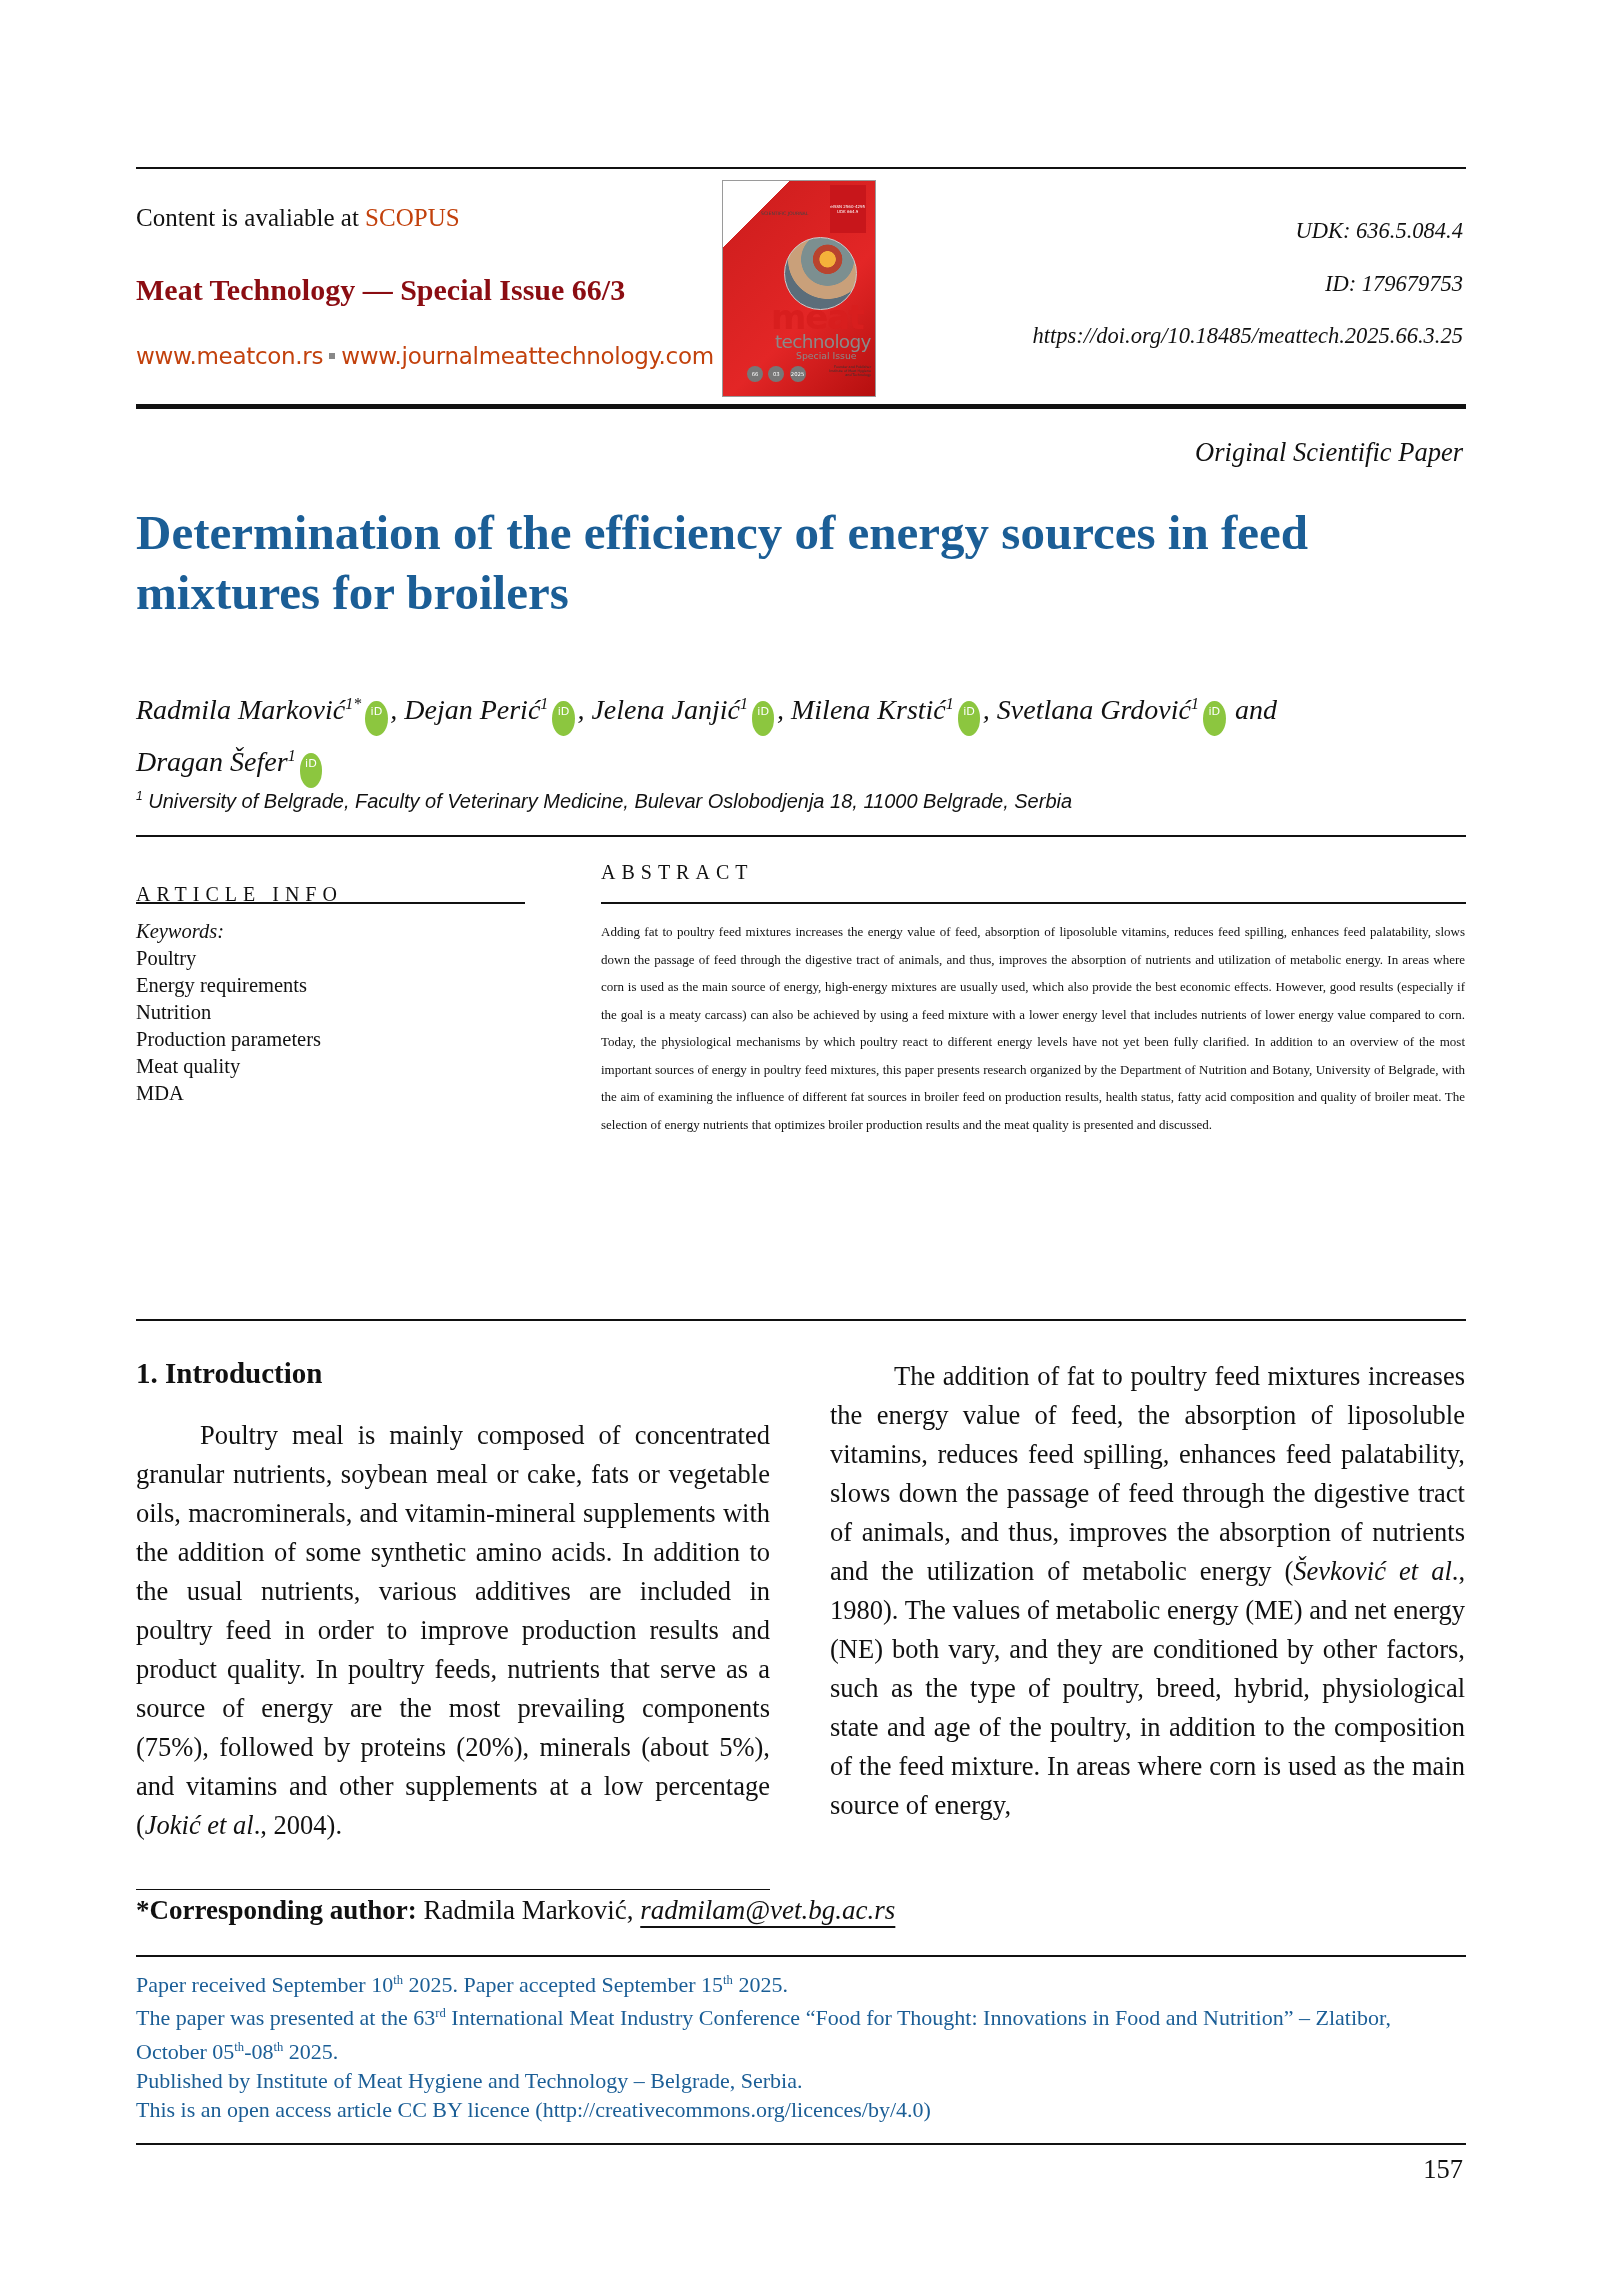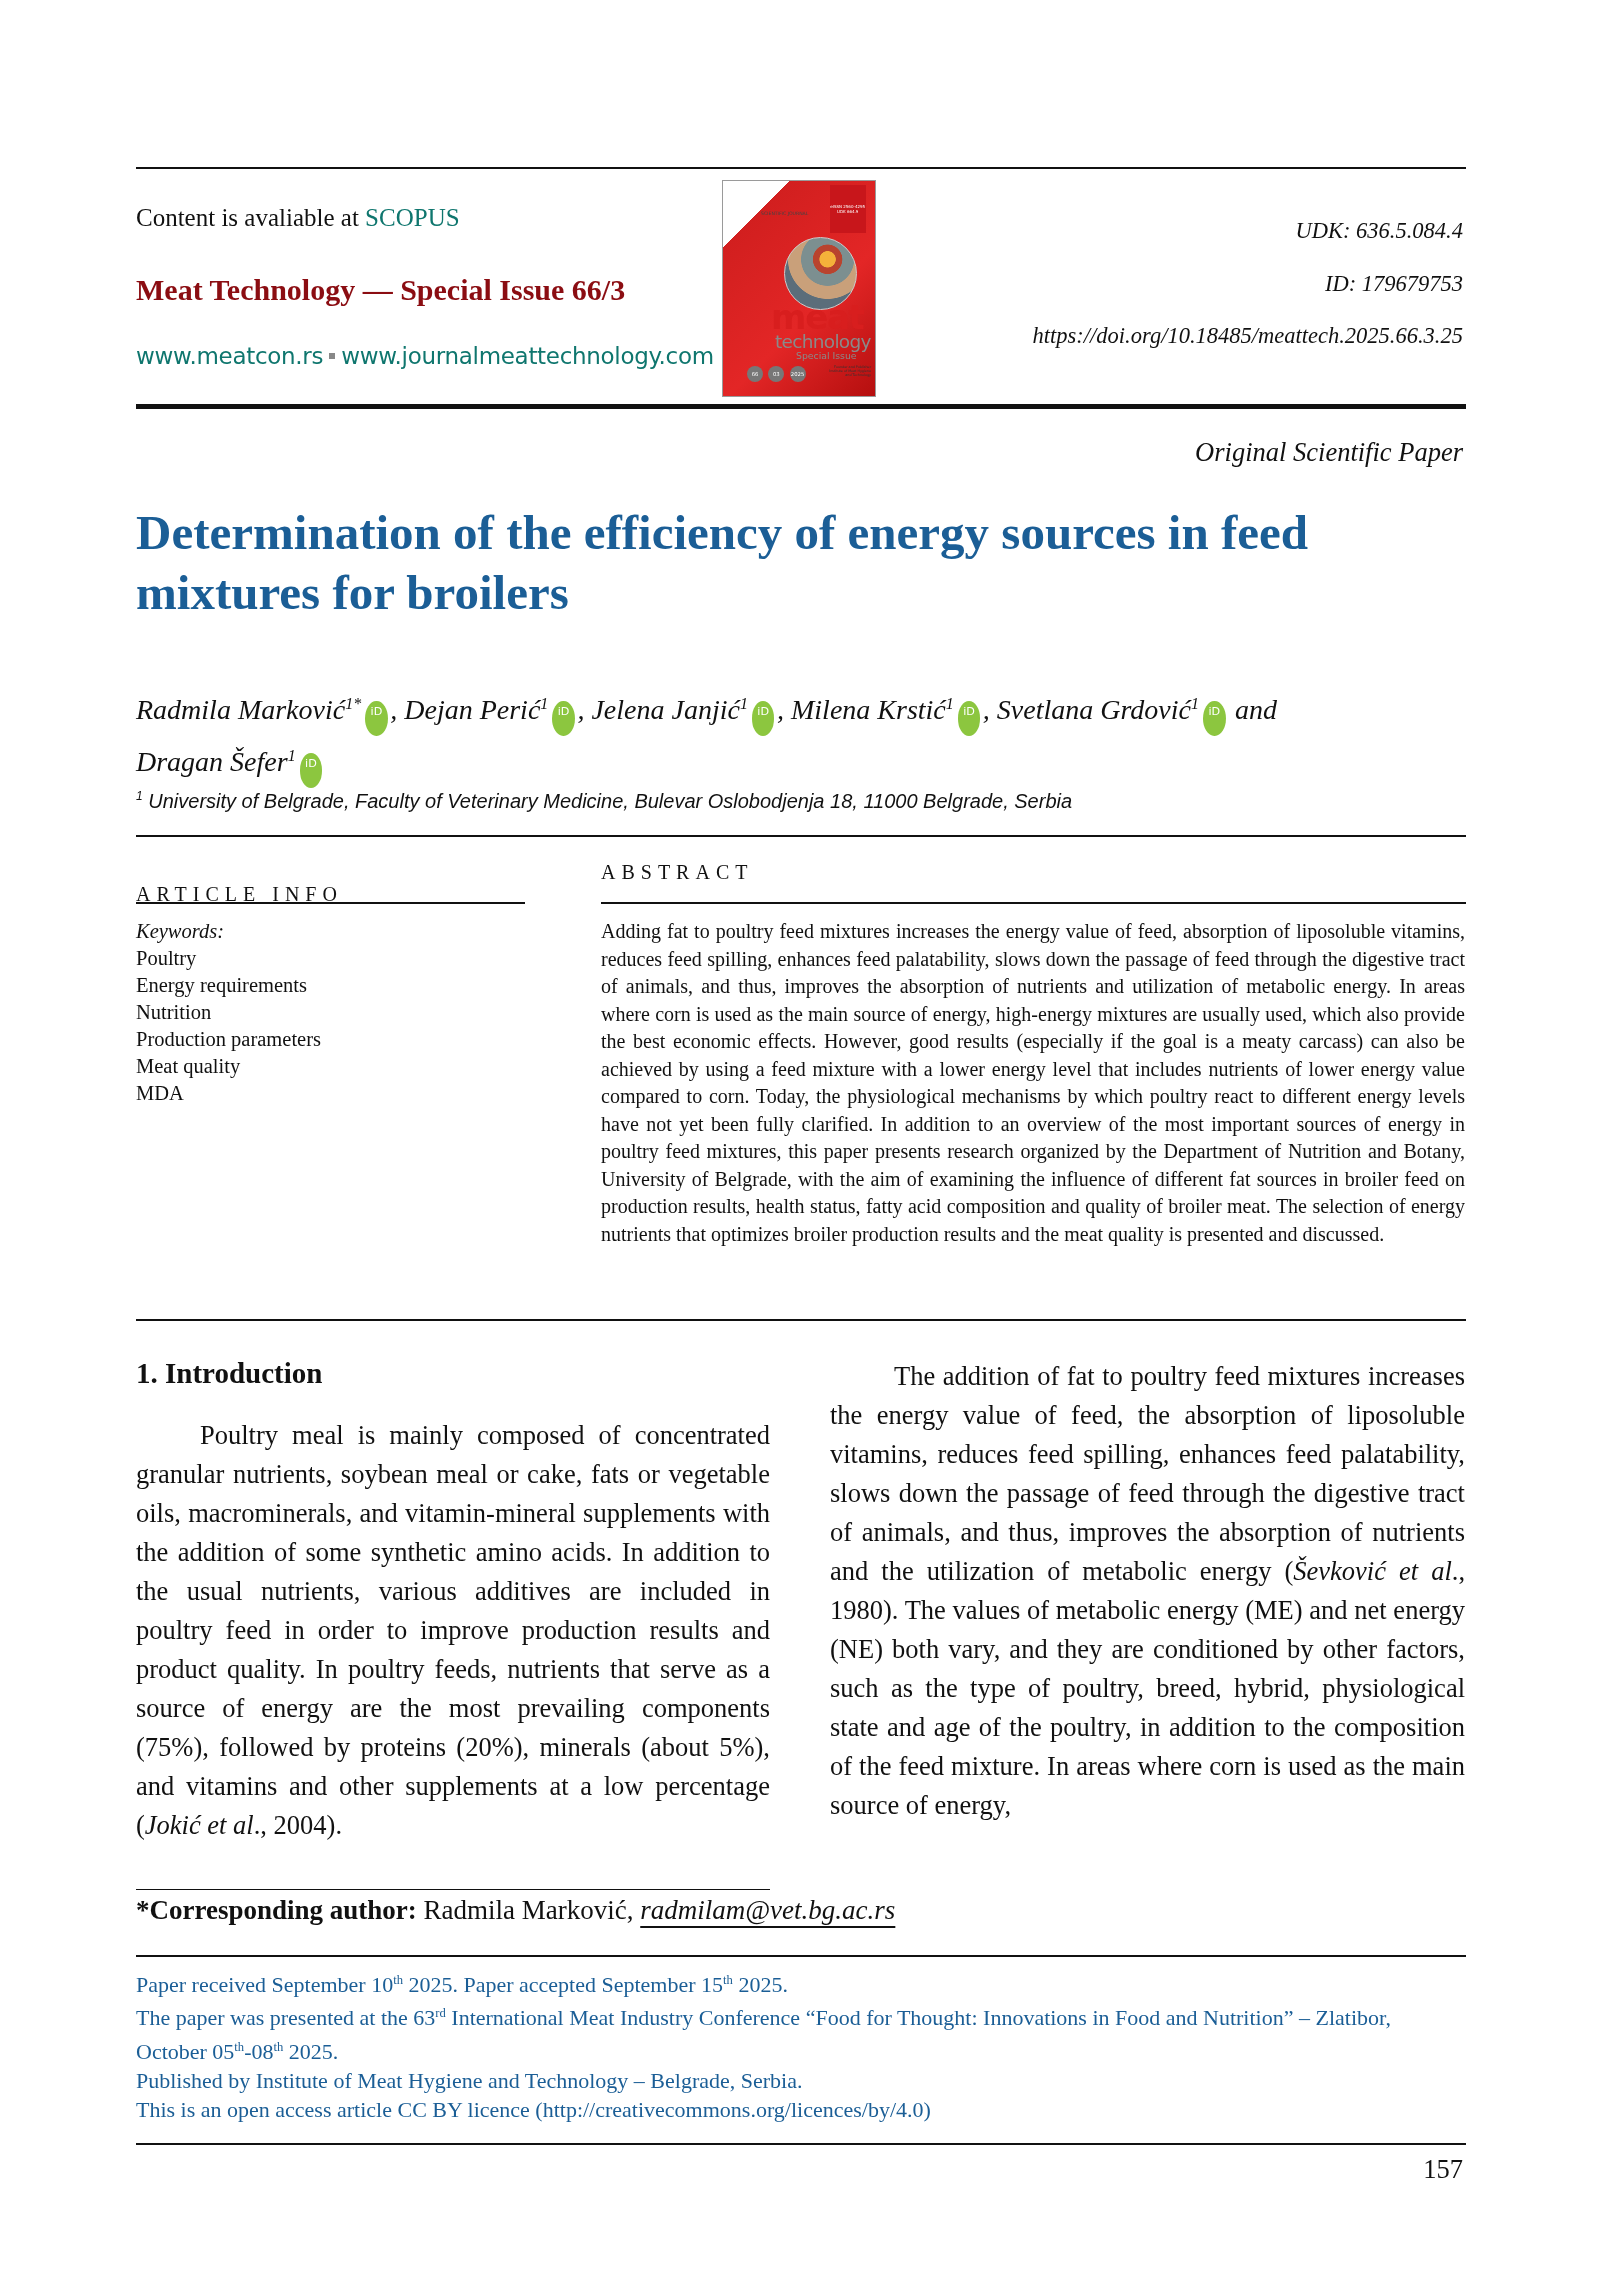--- a/index.html
+++ b/index.html
@@ -1,20 +1,20 @@
 <!DOCTYPE html>
 <html style="font-size:10.6px"><head>
   <meta charset="utf-8">
   <style>
     html, body { margin: 0; padding: 0; background: #ffffff; }
     body { width: 1601px; height: 2295px; position: relative; overflow: hidden;
       font-family: "Liberation Serif", "DejaVu Serif", serif; color: #111; }
     .abs { position: absolute; }
     .rule { position: absolute; background: #111; }
-    .blue { color: #0f766e; }
+    .blue { color: #c2410c; }
     .darkred { color: #8b0d12; }
 
     
     #content-line { left: 136px; top: 204px; font-size: 25px; }
     #journal-title { left: 136px; top: 273px; font-size: 30px; font-weight: bold; }
     #journal-links { left: 136px; top: 343px; font-size: 23px;
       font-family: "DejaVu Sans", "Liberation Sans", sans-serif; letter-spacing: -0.3px; }
     #journal-links .sq { display: inline-block; width: 6px; height: 6px; background: #888; margin: 0 6px 3.3px 6px; vertical-align: middle; }
     .meta-right { right: 138px; font-size: 22.5px; font-style: italic; }
     #udk { top: 218px; }
@@ -48,21 +48,21 @@
       vertical-align: 4px; margin: 0 2.6px 0 4px; }
     #affiliation { left: 136px; top: 789px; font-size: 20px; font-style: italic; font-family: "Liberation Sans", "DejaVu Sans", sans-serif; }
     #affiliation sup { font-size: 12px; }
 
     
     .caps { font-size: 20px; letter-spacing: 6px; }
     #ai-heading { left: 136px; top: 883px; }
     #ab-heading { left: 601px; top: 861px; }
     #keywords { left: 136px; top: 918px; font-size: 20.5px; line-height: 27px; }
     #keywords .kwlabel { font-style: italic; }
-    #abstract { left: 601px; top: 918px; width: 864px; font-size: 20px; line-height: 27.5px; text-align: justify; }
+    #abstract { left: 601px; top: 918px; width: 864px; font-size: 13px; line-height: 27.5px; text-align: justify; }
 
     
     #intro-heading { left: 136px; top: 1357px; font-size: 29px; font-weight: bold; }
     .col { font-size: 26.5px; line-height: 39px; text-align: justify; }
     #col-left { left: 136px; top: 1416px; width: 634px; }
     #col-right { left: 830px; top: 1357px; width: 635px; }
     .indent { text-indent: 64px; }
 
     #corr { left: 136px; top: 1895px; font-size: 27px; font-family: Liberation Serif, serif; }
     #corr .lbl { font-weight: bold; }

